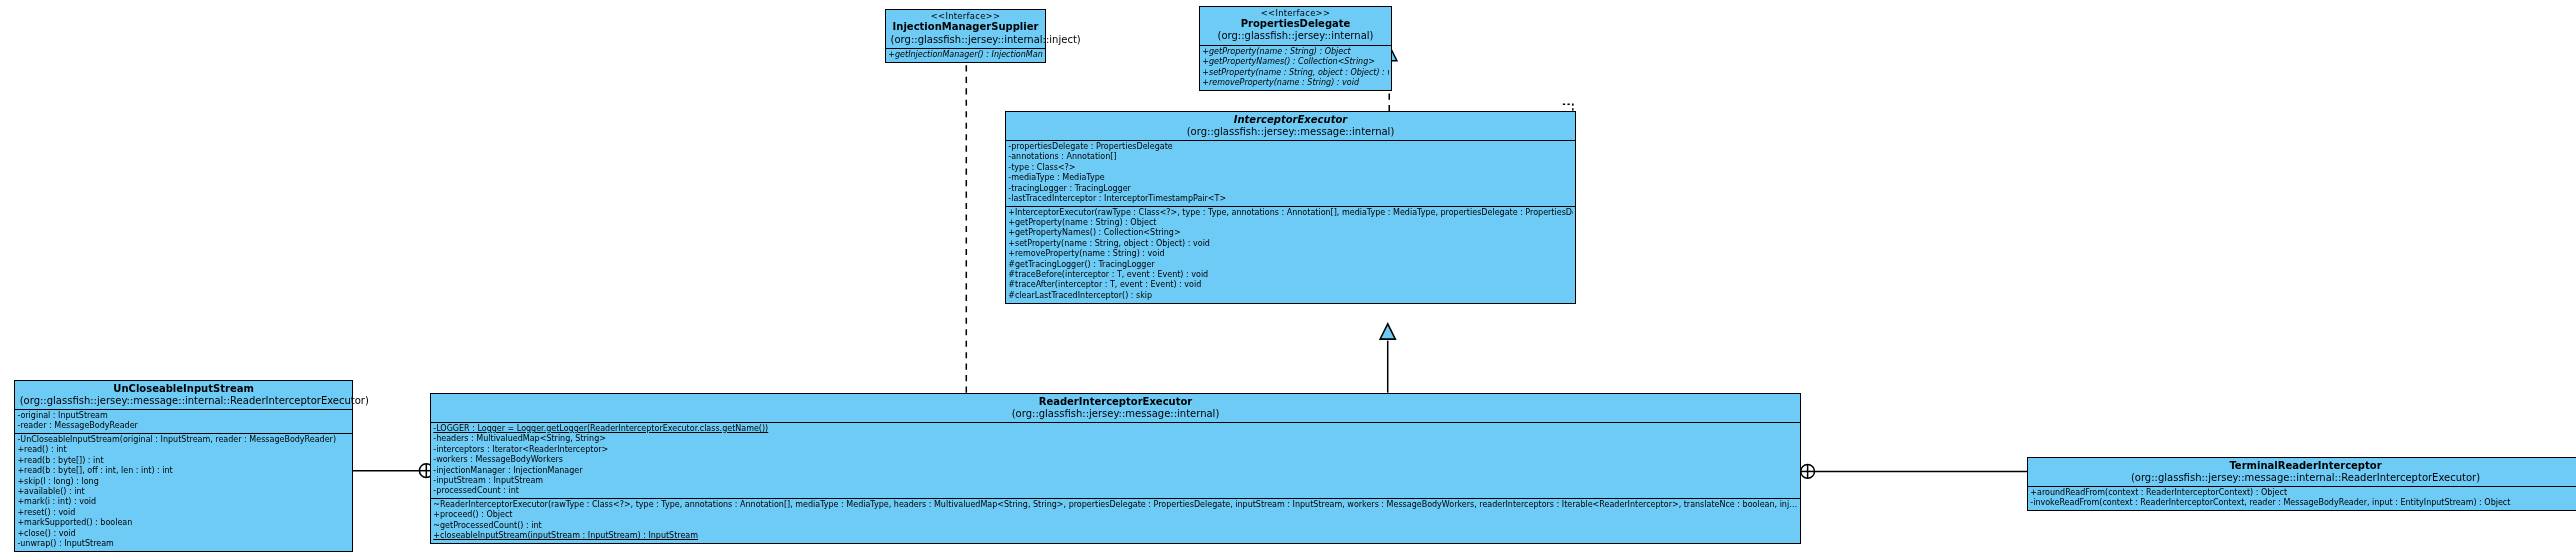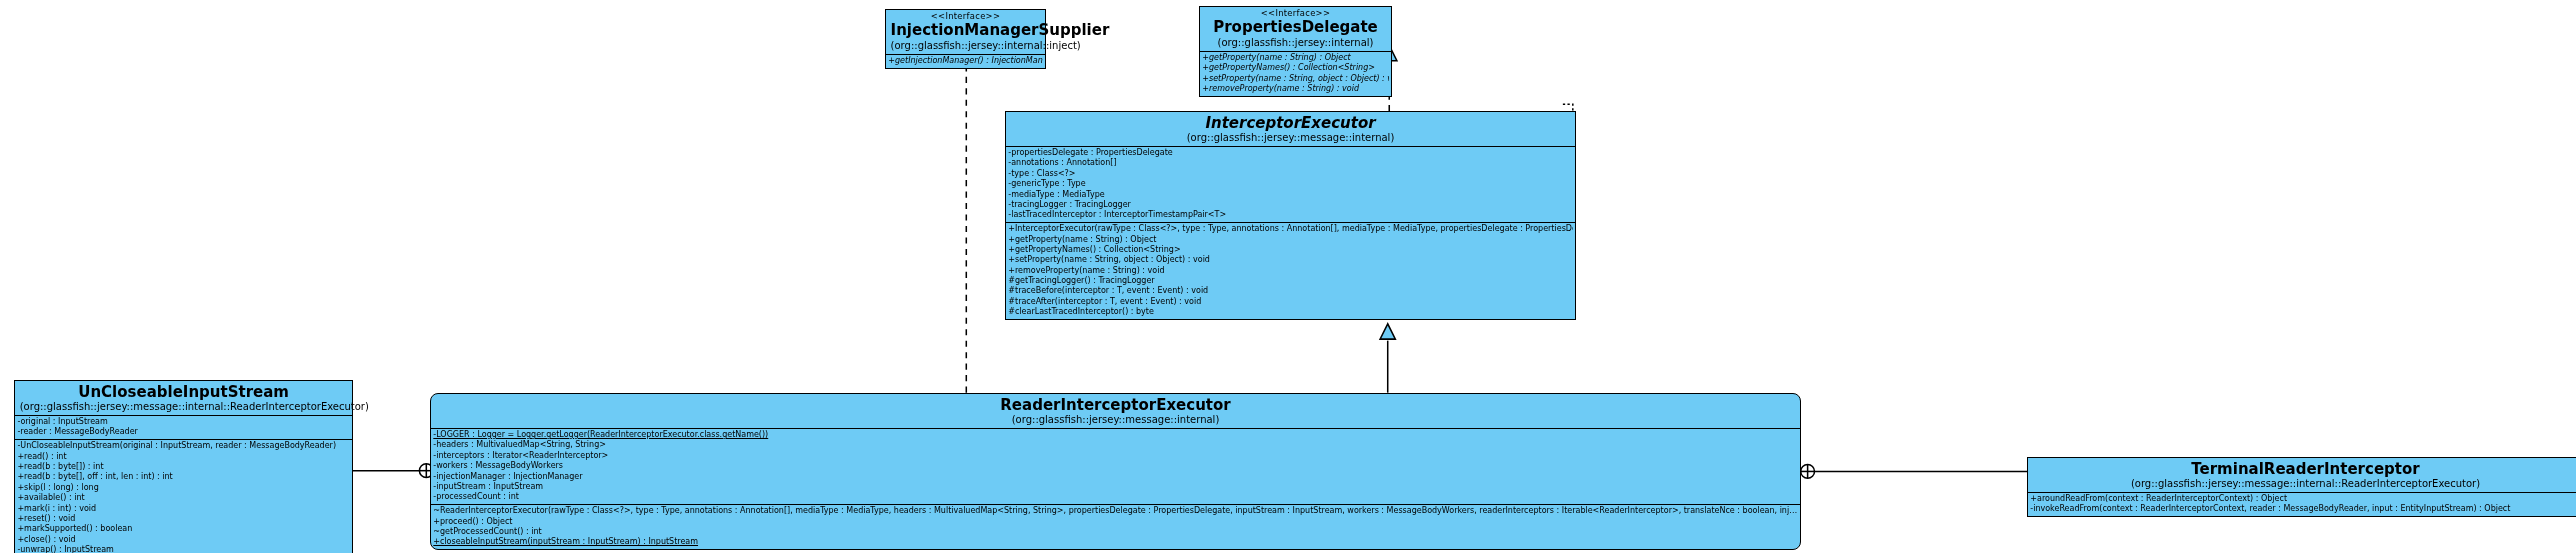--- a/index.html
+++ b/index.html
@@ -34,21 +34,21 @@
     border-bottom: 1.5px solid #000000;
     line-height: 1.22;
   }
   .stereotype {
     font-size: 8.4px;
     color: #000;
     letter-spacing: 0.3px;
   }
   .cls-name {
     font-weight: bold;
-    font-size: 15px;
+    font-size: 10px;
     color: #000;
   }
   .cls-name.italic { font-style: italic; }
   .cls-pkg {
     font-size: 10px;
     color: #000;
   }
   .uml-compartment {
     padding: 0.8px 2.3px 1.5px 2.3px;
     border-bottom: 1.5px solid #000000;
@@ -62,21 +62,21 @@
     overflow: hidden;
   }
   .feat.italic { font-style: italic; }
   .feat.underline { text-decoration: underline; }
 
   
   #box-injectionmanagersupplier { left: 874px; top: 4.6px;   width: 161px; }
   #box-propertiesdelegate       { left: 1188px; top: 1.5px;   width: 193px; }
   #box-interceptorexecutor      { left: 994px; top: 107px; width: 571px; }
   #box-uncloseableinputstream   { left: 3.1px;    top: 376px; width: 339px; }
-  #box-readerinterceptorexec    { left: 419px;  top: 389px; width: 1371px; border-radius: 8px;}
+  #box-readerinterceptorexec    { left: 419px;  top: 389px; width: 1371px;}
   #box-terminalreaderinterceptor{ left: 2016px; top: 453px; width: 557px; }
 
   .trunc { text-overflow: ellipsis; }
 
   
   #wires { position: absolute; left:0; top:0; width:2576px; height:554px; z-index: 2; }
 </style>
 </head>
 <body>
 
@@ -145,35 +145,34 @@
 
   <div class="uml-class" id="box-interceptorexecutor">
     <div class="uml-head">
       <div class="cls-name italic">InterceptorExecutor</div>
       <div class="cls-pkg">(org::glassfish::jersey::message::internal)</div>
     </div>
     <div class="uml-compartment">
       <div class="feat">-propertiesDelegate : PropertiesDelegate</div>
       <div class="feat">-annotations : Annotation[]</div>
       <div class="feat">-type : Class&lt;?&gt;</div>
-      <div class="feat">-genericType : Type</div>
       <div class="feat">-mediaType : MediaType</div>
       <div class="feat">-tracingLogger : TracingLogger</div>
       <div class="feat">-lastTracedInterceptor : InterceptorTimestampPair&lt;T&gt;</div>
     </div>
     <div class="uml-compartment last">
       <div class="feat">+InterceptorExecutor(rawType : Class&lt;?&gt;, type : Type, annotations : Annotation[], mediaType : MediaType, propertiesDelegate : PropertiesDelegate)</div>
       <div class="feat">+getProperty(name : String) : Object</div>
       <div class="feat">+getPropertyNames() : Collection&lt;String&gt;</div>
       <div class="feat">+setProperty(name : String, object : Object) : void</div>
       <div class="feat">+removeProperty(name : String) : void</div>
       <div class="feat">#getTracingLogger() : TracingLogger</div>
       <div class="feat">#traceBefore(interceptor : T, event : Event) : void</div>
       <div class="feat">#traceAfter(interceptor : T, event : Event) : void</div>
-      <div class="feat">#clearLastTracedInterceptor() : byte</div>
+      <div class="feat">#clearLastTracedInterceptor() : skip</div>
     </div>
   </div>
 
   <div class="uml-class" id="box-uncloseableinputstream">
     <div class="uml-head">
       <div class="cls-name">UnCloseableInputStream</div>
       <div class="cls-pkg">(org::glassfish::jersey::message::internal::ReaderInterceptorExecutor)</div>
     </div>
     <div class="uml-compartment">
       <div class="feat">-original : InputStream</div>

